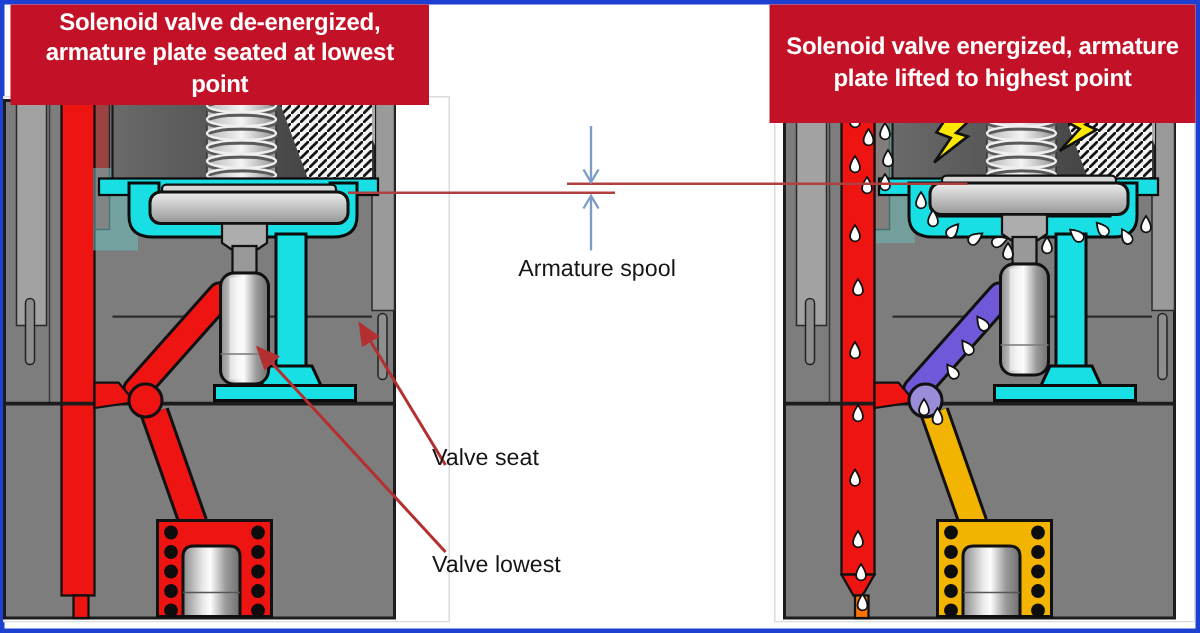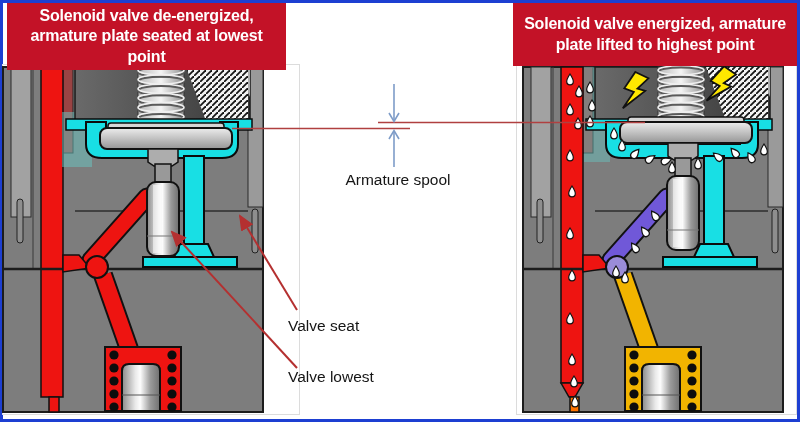--- a/index.html
+++ b/index.html
@@ -4,25 +4,25 @@
 <style>
   html,body{margin:0;padding:0;background:#fff;}
   #frame{position:relative;width:800px;height:422px;overflow:hidden;
          font-family:"Liberation Sans",sans-serif;}
   #canvas{position:absolute;left:3px;top:3px;width:794px;height:416px;background:#ffffff;}
   .pic{position:absolute;z-index:10;}
   .banner{position:absolute;z-index:20;color:#fff;display:flex;align-items:center;justify-content:center;
           text-align:center;box-sizing:border-box;padding:2px 6px;
           font-size:16px;font-weight:600;line-height:1.28;letter-spacing:-0.2px;}
   #banner-left{left:7px;top:3px;width:279px;height:67px;}
-  #banner-right{left:513px;top:3px;width:284px;height:63px;}
+  #banner-right{left:513px;top:3px;width:284px;height:79px;}
   #overlay{position:absolute;left:0;top:0;z-index:30;pointer-events:none;}
   .label{position:absolute;z-index:40;color:#151515;font-size:15.5px;line-height:1.1;}
   #label-armature-lift{left:340px;top:171px;width:116px;text-align:center;}
-  #label-valve-seat{left:288px;top:317px;}
+  #label-valve-seat{left:288px;top:297px;}
   #label-valve-spool{left:288px;top:368px;}
 </style>
 </head>
 <body>
 
 <div id="frame" style="background: rgb(29, 63, 210);">
   <div id="canvas"></div>
 
   <div class="pic" id="pic-left" style="left:2px;top:64px;"><svg width="298" height="351" viewBox="0 0 298 351" xmlns="http://www.w3.org/2000/svg">
 

